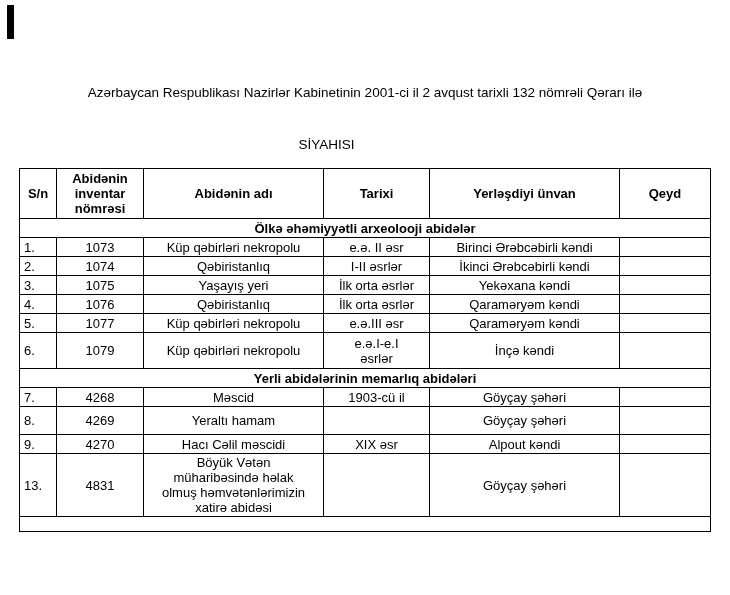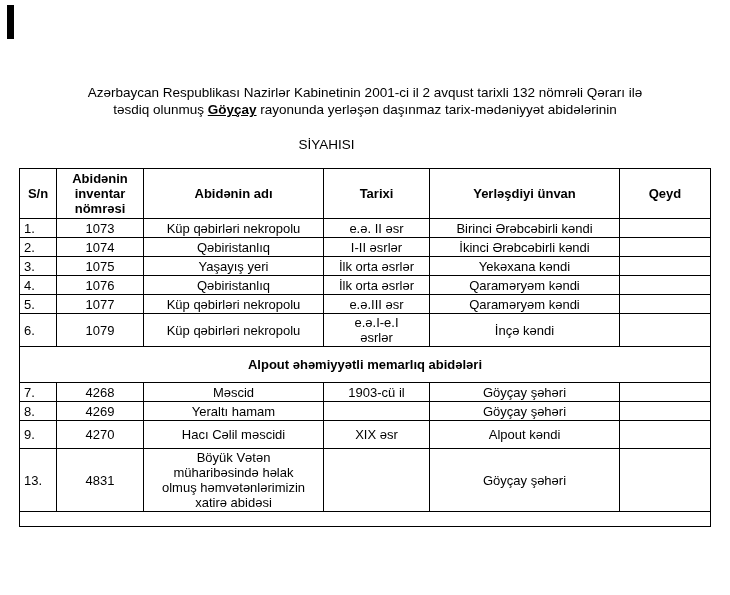--- a/index.html
+++ b/index.html
@@ -71,21 +71,20 @@
 </style>
 </head>
 <body>
 
 <div class="page">
 
   <div class="scan-artifact"></div>
 
   <div class="title-block">
     <div><span>Azərbaycan Respublikası Nazirlər Kabinetinin 2001-ci il 2 avqust tarixli 132 nömrəli Qərarı ilə</span></div>
-    <div><span>təsdiq olunmuş </span><span class="district">Göyçay</span><span> rayonunda yerləşən daşınmaz tarix-mədəniyyət  abidələrinin</span></div>
   </div>
 
   <div class="list-title">SİYAHISI</div>
 
   <table class="monuments">
     <colgroup>
       <col style="width:37px">
         <col style="width:87px">
         <col style="width:180px">
       <col style="width:106px">
@@ -98,20 +97,23 @@
           <th>Abidənin
 inventar
 nömrəsi</th>
           <th>Abidənin adı</th>
           <th>Tarixi</th>
           <th>Yerləşdiyi ünvan</th>
           <th>Qeyd</th>
         </tr>
     </thead>
     <tbody>
+        <tr class="section">
+          <td colspan="6">Ölkə əhəmiyyətli arxeolooji abidələr</td>
+        </tr>
         <tr>
           <td class="sn">1.</td>
           <td>1073</td>
           <td>Küp qəbirləri nekropolu</td>
           <td>e.ə. II əsr</td>
           <td>Birinci Ərəbcəbirli kəndi</td>
           <td></td>
         </tr>
         <tr>
           <td class="sn">2.</td>
@@ -148,21 +150,21 @@
         <tr>
           <td class="sn">6.</td>
           <td>1079</td>
           <td>Küp qəbirləri nekropolu</td>
           <td>e.ə.I-e.I
 əsrlər</td>
           <td>İnçə kəndi</td>
           <td></td>
         </tr>
         <tr class="section">
-          <td colspan="6">Alpout əhəmiyyətli memarlıq abidələri</td>
+          <td colspan="6">Yerli abidələrinin memarlıq abidələri</td>
         </tr>
         <tr>
           <td class="sn">7.</td>
           <td>4268</td>
           <td>Məscid</td>
           <td>1903-cü il</td>
           <td>Göyçay şəhəri</td>
           <td></td>
         </tr>
         <tr>

